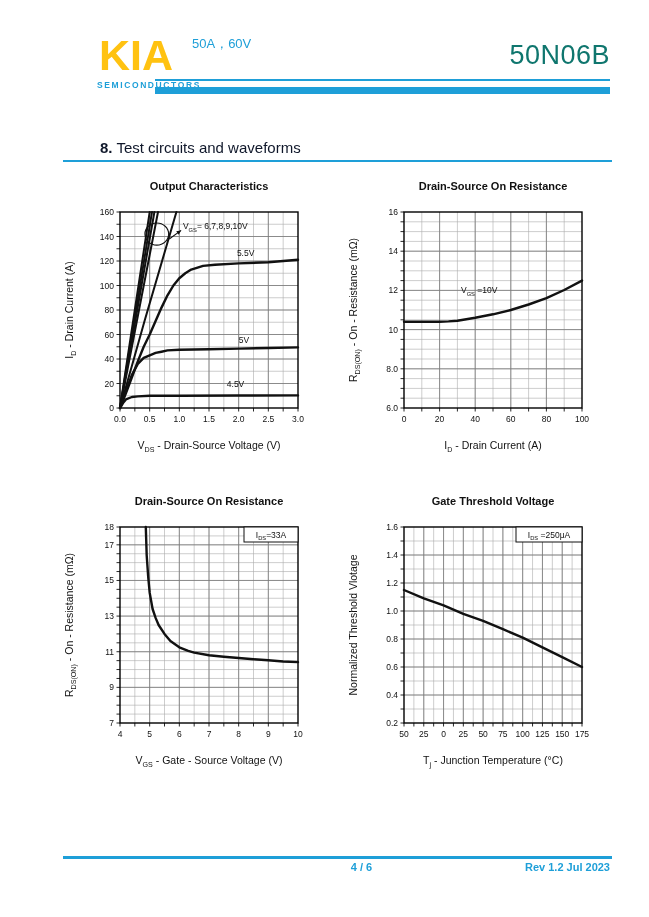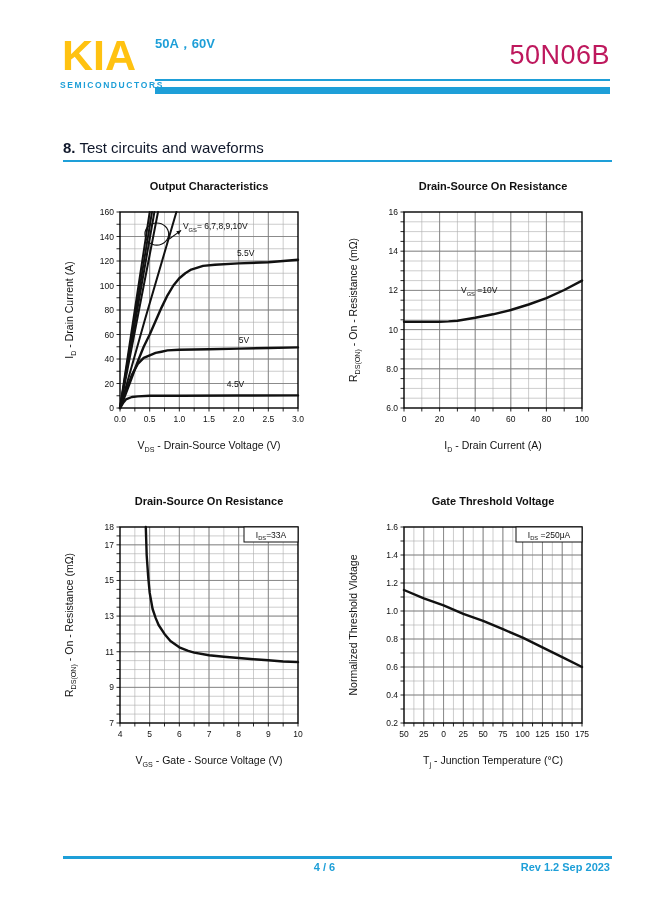--- a/index.html
+++ b/index.html
@@ -1,44 +1,44 @@
 <!DOCTYPE html>
 <html><head>
 <meta charset="utf-8">
 <style>
   html,body{margin:0;padding:0;background:#e8e8e8;}
   *{box-sizing:border-box;}
   .page{
     position:relative;width:649px;height:917px;background:#ffffff;
     font-family:"Liberation Sans",sans-serif;overflow:hidden;margin:0 auto;
   }
-  .abs{position:absolute;}
+  .abs{position:absolute;margin-left:37px;}
   .logo{left:62px;top:34px;font-size:43px;font-weight:800;letter-spacing:0px;line-height:1;}
   .logo-sub{left:60px;top:80px;font-size:8.5px;font-weight:bold;letter-spacing:1.6px;}
-  .subtitle{left:155px;top:35px;font-size:13px;font-weight:bold;line-height:18px;text-align:center;}
+  .subtitle{left:155px;top:35px;font-size:13px;font-weight:normal;line-height:18px;text-align:center;}
   .partnum{right:39px;top:40px;font-size:27px;letter-spacing:0.5px;}
   .rule{position:absolute;}
   .section-head{left:63px;top:139px;font-size:15px;}
   .section-head b{font-weight:bold;}
   .chart{position:absolute;width:285px;height:310px;}
   .footer-text{top:861px;font-size:11px;font-weight:bold;}
 </style>
 </head>
 <body>
 
 <div class="page">
 
   <div class="abs logo" style="color: rgb(255, 194, 17);">KIA</div>
   <div class="abs logo-sub" style="color: rgb(30, 159, 216);">SEMICONDUCTORS</div>
 
   <div class="abs subtitle" style="color: rgb(30, 159, 216);">
     <div>50A，60V</div>
   </div>
 
-  <div class="abs partnum" style="color: #be185d;">50N06B</div>
+  <div class="abs partnum" style="color: #0f766e;">50N06B</div>
 
   <div class="rule" style="left: 155px; top: 79px; width: 455px; height: 2px; background: rgb(30, 159, 216);"></div>
   <div class="rule" style="left: 155px; top: 87px; width: 455px; height: 7px; background: rgb(30, 159, 216);"></div>
 
   <div class="abs section-head" style="color: #0f172a;">
     <b>8.</b><span> Test circuits and waveforms</span>
   </div>
   <div class="rule" style="left: 63px; top: 160px; width: 549px; height: 2px; background: rgb(30, 159, 216);"></div>
 
   <div class="chart" style="left:58px;top:172px;"><svg width="285" height="310" viewBox="0 0 285 310" font-family="Liberation Sans, sans-serif" fill="#111">
@@ -440,15 +440,15 @@
         <text x="56" y="127" font-size="8.5" text-anchor="end">1.0</text>
         <text x="56" y="99.00000000000003" font-size="8.5" text-anchor="end">1.2</text>
         <text x="56" y="71.00000000000003" font-size="8.5" text-anchor="end">1.4</text>
         <text x="56" y="43" font-size="8.5" text-anchor="end">1.6</text>
         <text x="151" y="277" font-size="10.5" text-anchor="middle"><tspan dy="0">T</tspan><tspan dy="2.5" style="font-size:68%">j</tspan><tspan dy="-2.5"> - Junction Temperature (°C)</tspan></text>
         <text x="15" y="138" font-size="10.5" text-anchor="middle" transform="rotate(-90 15 138)"><tspan dy="0">Normalized Threshold Vlotage</tspan></text>
       </svg></div>
 
   <div class="rule" style="left: 63px; top: 856px; width: 549px; height: 3px; background: rgb(30, 159, 216);"></div>
   <div class="abs footer-text" style="left: 0px; width: 649px; text-align: center; color: rgb(30, 159, 216);">4 / 6</div>
-  <div class="abs footer-text" style="right: 39px; color: rgb(30, 159, 216);">Rev 1.2 Sep 2023</div>
+  <div class="abs footer-text" style="right: 39px; color: rgb(30, 159, 216);">Rev 1.2 Jul 2023</div>
 
 </div>
 
 </body></html>

